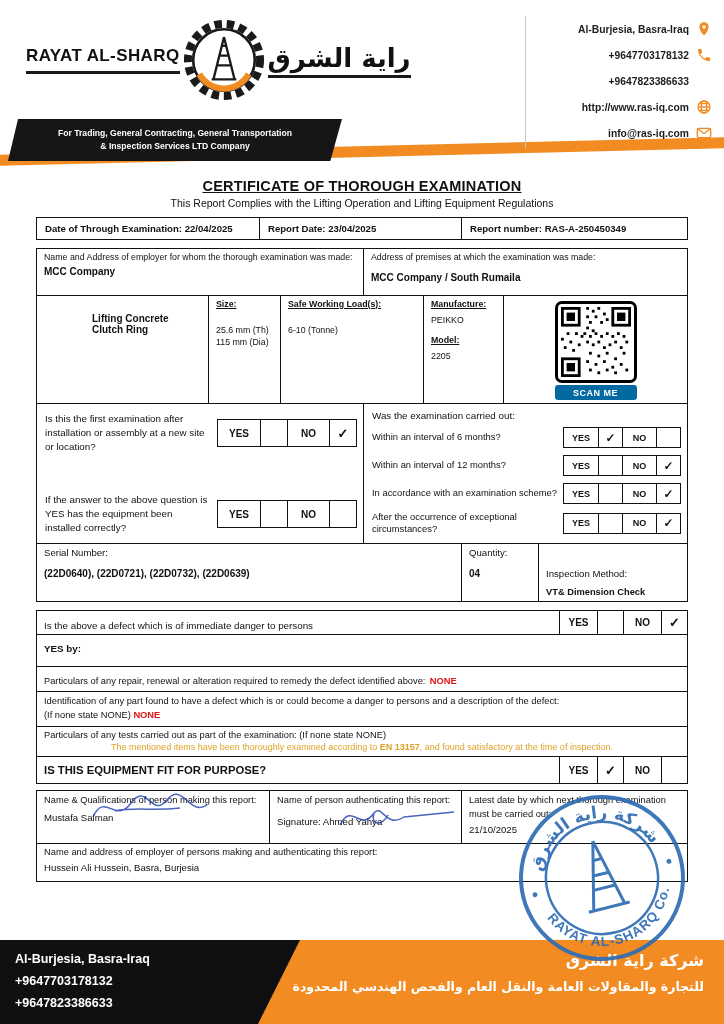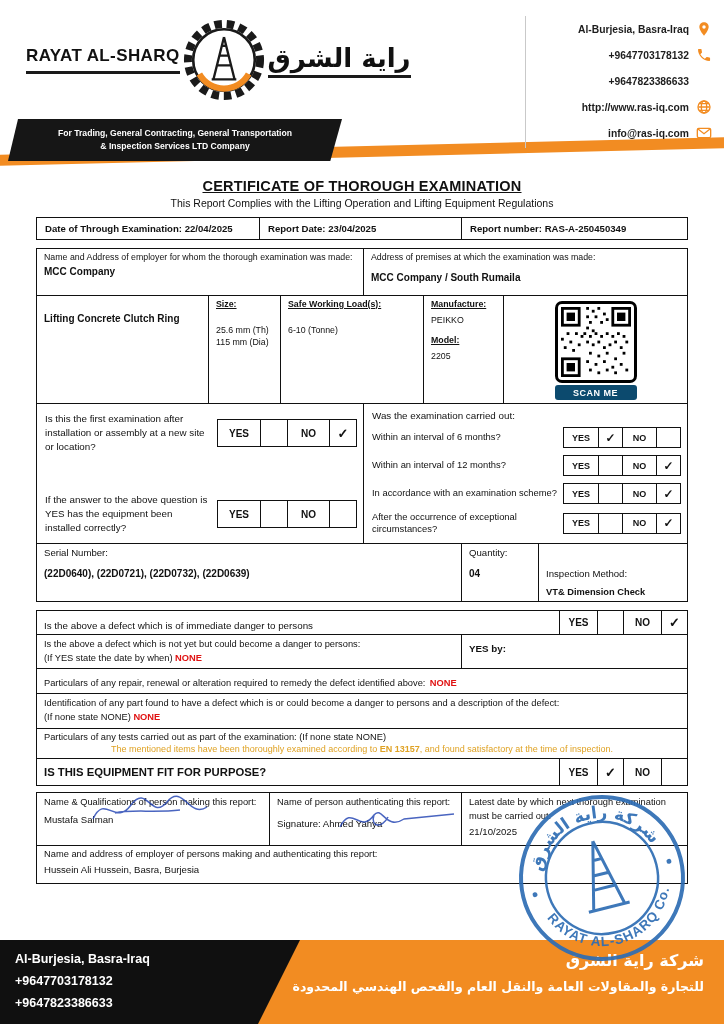--- a/index.html
+++ b/index.html
@@ -76,21 +76,21 @@
     clip-path:polygon(0 0,100% 0,86% 100%,0 100%); color:#fff; padding:9px 0 0 15px; }
   .footer-black div { font-size:12.5px; font-weight:bold; line-height:1.75; }
   .footer-ar { position:absolute; right:20px; top:11px; text-align:right; direction:rtl; color:#fff; font-family:"DejaVu Sans", sans-serif; }
   .footer-ar .l1 { font-size:16px; font-weight:bold; }
   .footer-ar .l2 { font-size:12.5px; font-weight:bold; margin-top:9px; }
 
   
   .qr-wrap { width:82px; margin:2px auto 0; }
   .qr-frame { border:3px solid #000; border-radius:7px; padding:3px; background:#fff; }
   .qr-frame svg { display:block; width:70px; height:70px; }
-  .scanme { background:#0c4a6e; color:#fff; font-size:9px; font-weight:bold; text-align:center; border-radius:3px; margin-top:2px; padding:2.5px 0; letter-spacing:.5px; }
+  .scanme { background:#0369a1; color:#fff; font-size:9px; font-weight:bold; text-align:center; border-radius:3px; margin-top:2px; padding:2.5px 0; letter-spacing:.5px; }
 </style>
 </head>
 <body>
 
 <div class="page">
 
   <div class="header">
     <div class="orange-stripe"></div>
 
     <div class="logo-row">
@@ -181,21 +181,21 @@
         <div class="val" style="margin-top:4px;">MCC Company</div>
       </div>
       <div class="tcell" style="flex:1;">
         <div class="lab">Address of premises at which the examination was made:</div>
         <div class="val" style="margin-top:10px;">MCC Company / South Rumaila</div>
       </div>
     </div>
 
     <div class="trow" style="min-height:104px;">
       <div class="tcell" style="flex:0 0 171px;">
-        <div class="val" style="margin-top:14px;">Lifting Concrete Clutch Ring</div>
+        <div class="val" style="margin-top:14px;margin-left:48px;">Lifting Concrete Clutch Ring</div>
       </div>
       <div class="tcell" style="flex:0 0 72px;">
         <div class="ulab">Size:</div>
         <div class="lab" style="margin-top:16px;">25.6 mm (Th)</div>
         <div class="lab" style="margin-top:2px;">115 mm (Dia)</div>
       </div>
       <div class="tcell" style="flex:0 0 143px;">
         <div class="ulab">Safe Working Load(s):</div>
         <div class="lab" style="margin-top:16px;">6-10 (Tonne)</div>
       </div>
@@ -364,27 +364,20 @@
       <div class="tcell" style="flex:1;display:flex;align-items:flex-end;">
         <span style="font-size:9.8px;">Is the above a defect which is of immediate danger to persons</span>
       </div>
       <div class="yn-cell" style="border-left:1.7px solid #111;">YES</div>
       <div class="yn-box" style="border-left:1.7px solid #111;"></div>
       <div class="yn-cell" style="border-left:1.7px solid #111;">NO</div>
       <div class="yn-box" style="border-left:1.7px solid #111;">✓</div>
     </div>
 
     <div class="trow" style="min-height:32px;">
-      <div class="tcell" style="flex:0 0 424px;">
-        <div style="font-size:9.3px;line-height:1.45;">
-          <span>Is the above a defect which is not yet but could become a danger to persons:</span><br>
-          <span>(If YES state the date by when)</span>
-          <span class="red">NONE</span>
-        </div>
-      </div>
       <div class="tcell" style="flex:1;">
         <span style="font-size:9.8px;font-weight:bold;">YES by:</span>
       </div>
     </div>
 
     <div class="trow" style="min-height:18px;">
       <div class="tcell" style="flex:1;">
         <span style="font-size:9.3px;">Particulars of any repair, renewal or alteration required to remedy the defect identified above:</span>
         <span class="red" style="font-size:9.3px;">NONE</span>
       </div>

